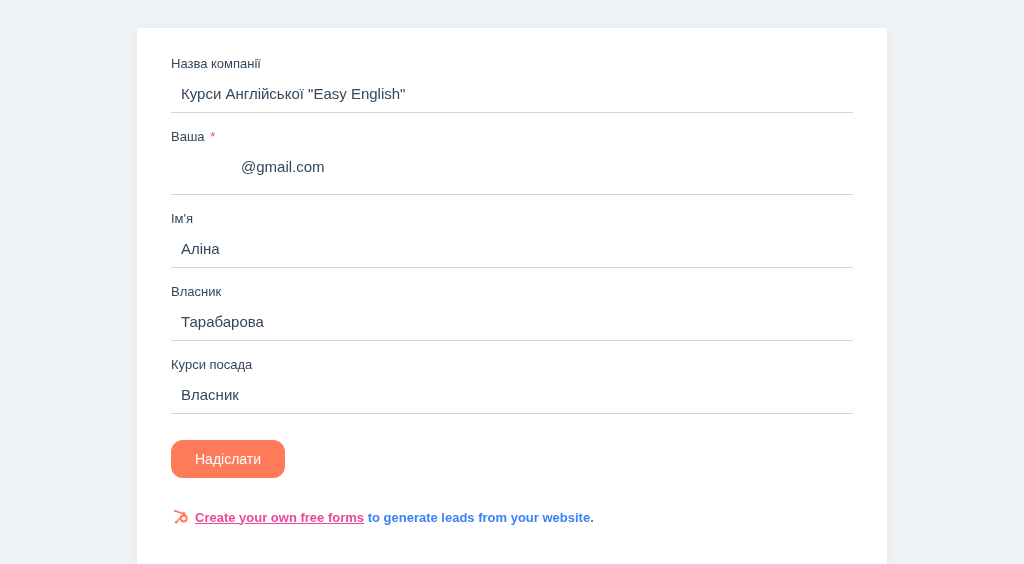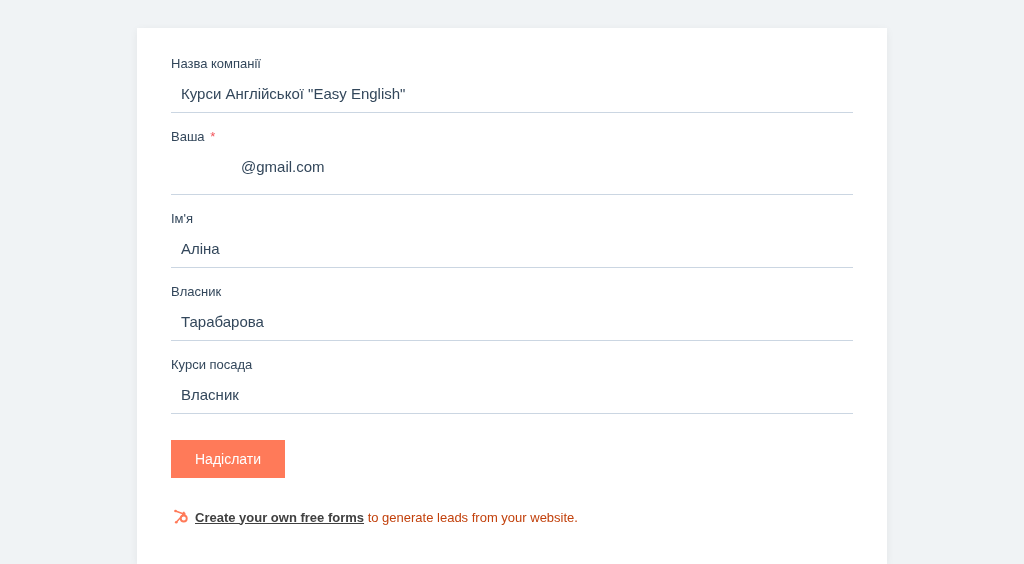--- a/index.html
+++ b/index.html
@@ -46,43 +46,43 @@
       outline: none;
       background: transparent;
     }
     .field-input::placeholder {
       color: #99a7b8;
     }
     .submit-btn {
       background: #ff7a59;
       color: #fff;
       border: none;
-      border-radius: 0;
+      border-radius: 12px;
       padding: 11px 24px;
       font-size: 14px;
       font-weight: 500;
       cursor: pointer;
       margin-top: 10px;
     }
     .footer-note {
       margin-top: 30px;
       display: flex;
       align-items: center;
       gap: 6px;
       font-size: 13px;
       color: #33475b;
     }
     .footer-note a {
-      color: #404040;
+      color: #ec4899;
       text-decoration: underline;
       font-weight: 700;
     }
     .footer-note .rest {
-      color: #c2410c;
-      font-weight: 400;
+      color: #3b82f6;
+      font-weight: 700;
       text-align: right;
     }
     .hubspot-icon {
       width: 18px;
       height: 18px;
       display: inline-flex;
       align-items: center;
       justify-content: center;
     }
     .email-value {

